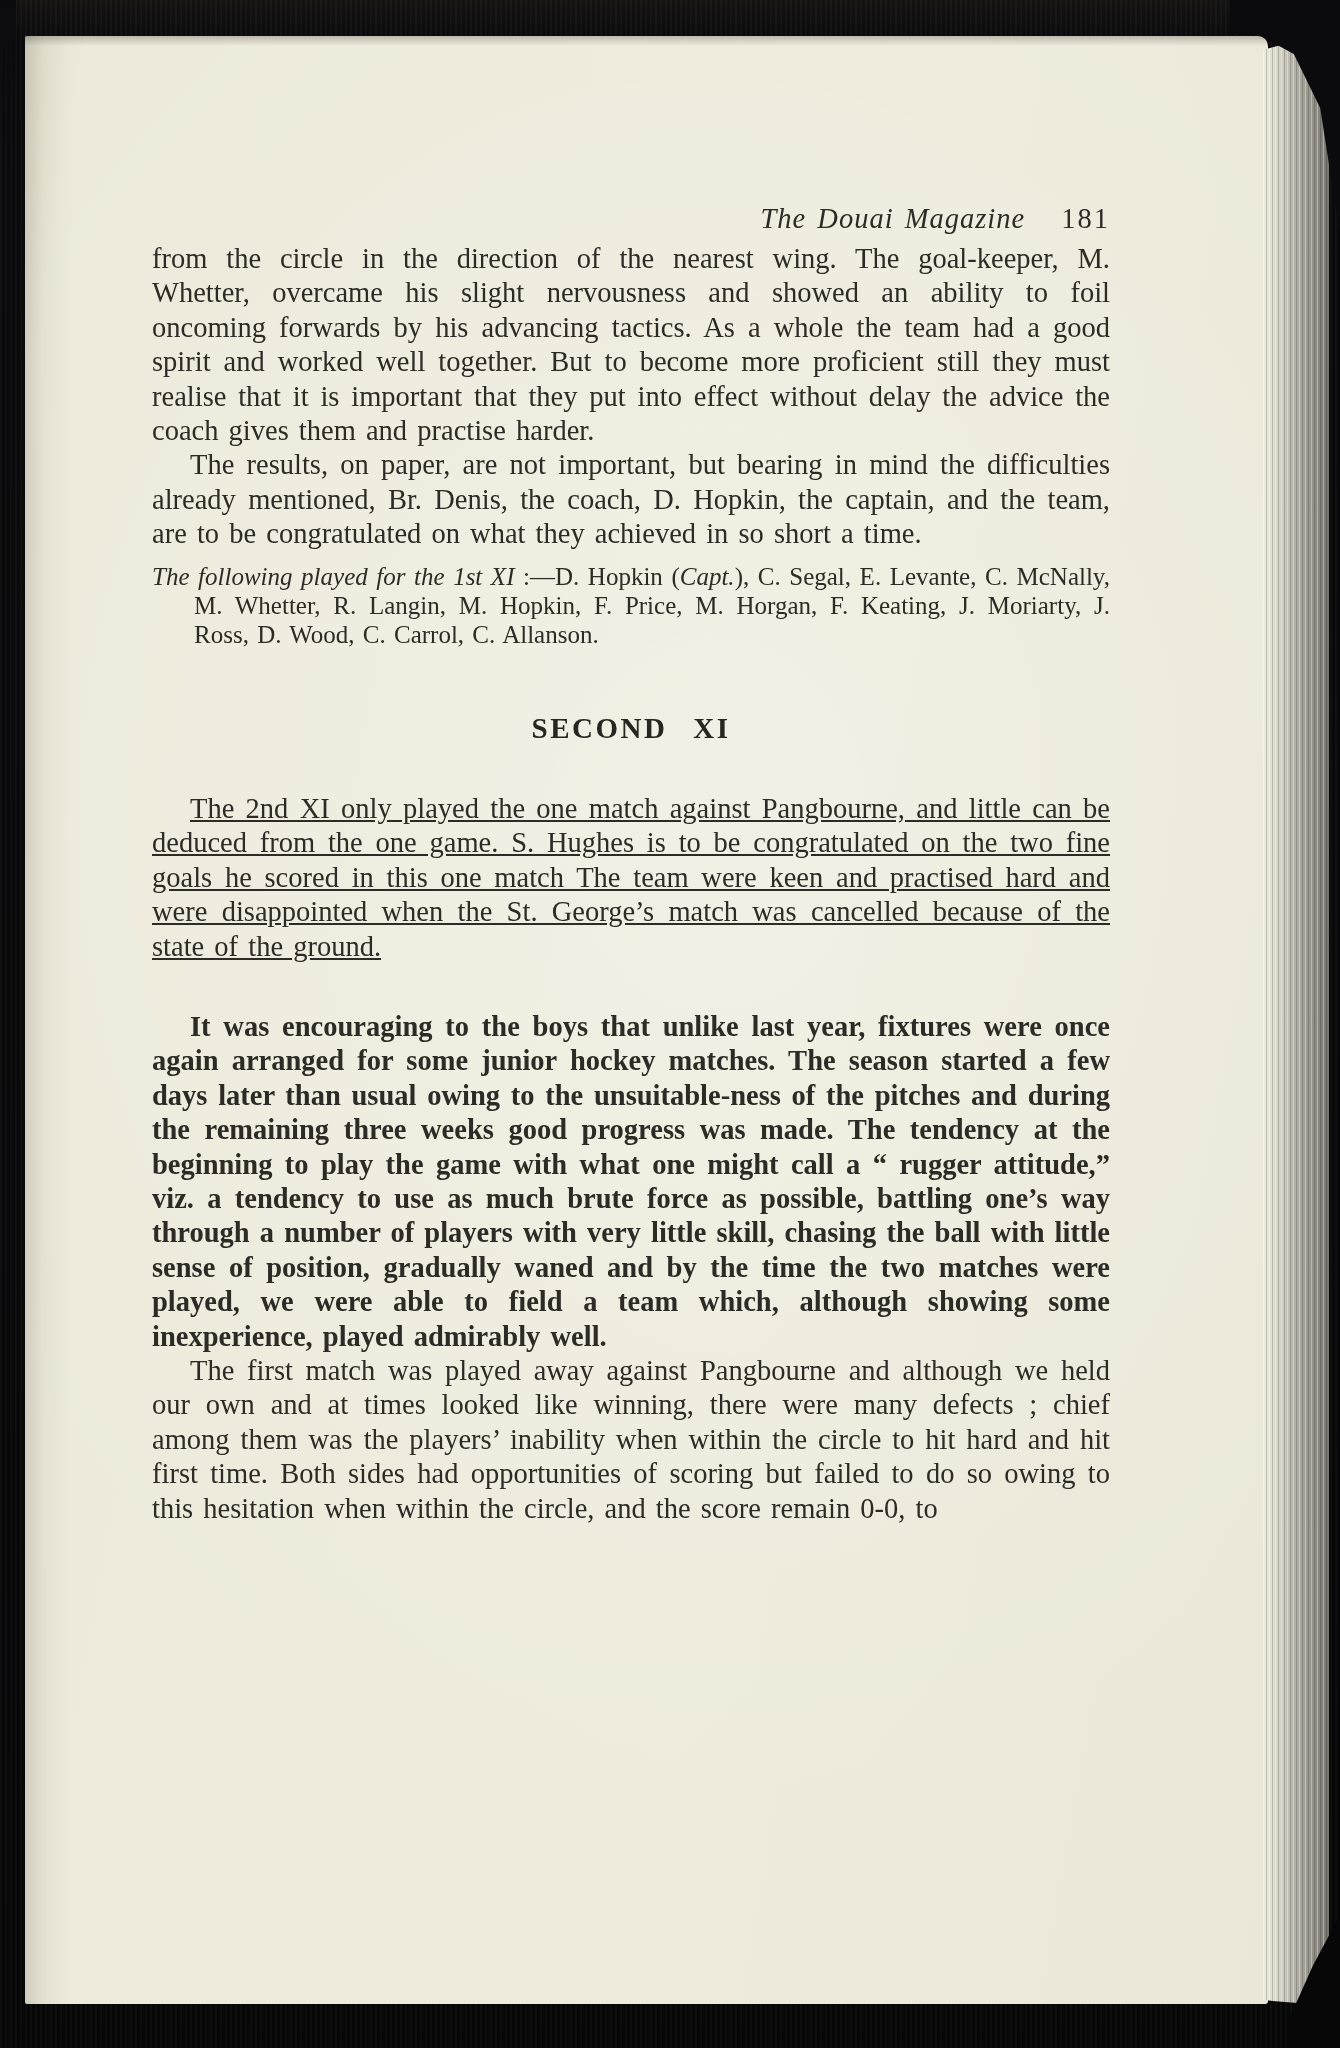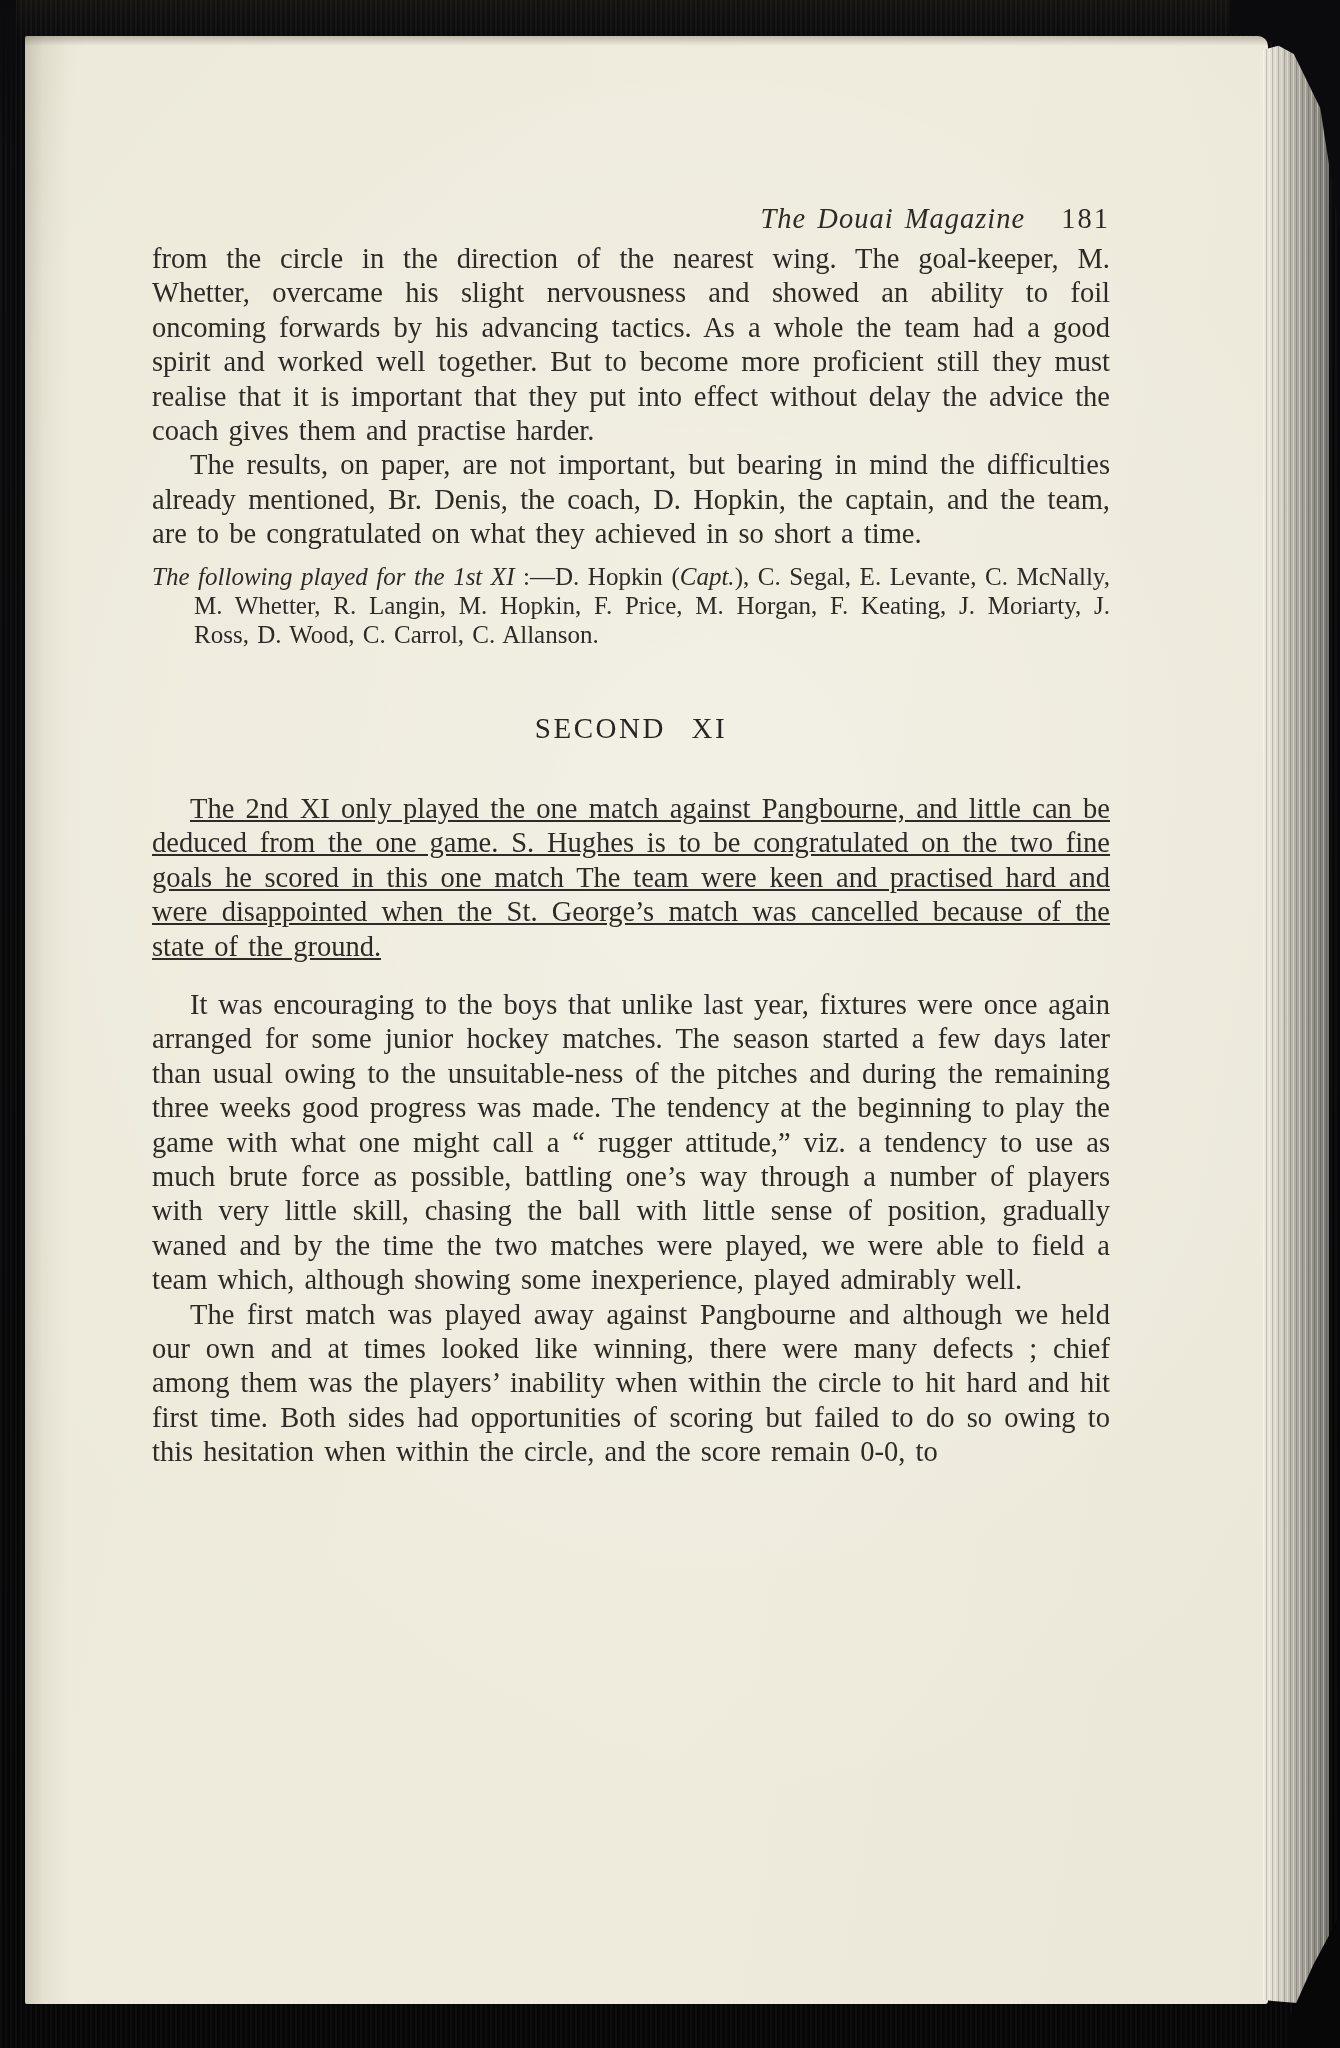--- a/index.html
+++ b/index.html
@@ -70,27 +70,27 @@
   .page-number{margin-left:26px;letter-spacing:2px;}
   p{margin:0;text-align:justify;}
   p.cont{margin-top:5px;font-family:Liberation Serif, serif;}
   p.ind{text-indent:38px;}
   .note{
     margin-top:10px;font-size:25px;line-height:29.4px;
     padding-left:42px;text-indent:-42px;text-align:justify;word-spacing:2px;
   }
   .note .it{font-style:italic;}
   h2.xi-heading{
-    margin:0;text-align:center;font-size:29px;line-height:32px;font-weight:normal;
+    margin:0;text-align:center;font-size:29px;line-height:32px;font-weight:bold;
     letter-spacing:2.5px;word-spacing:16px;color:#292621;
   }
   h2.second{margin-top:62px;}
   p.second-para{margin-top:48px;text-decoration:underline;}
   h2.junior{margin-top:62px;}
-  p.junior-para{margin-top:24px;}
+  p.junior-para{margin-top:46px;font-weight:bold;}
 </style>
 </head>
 <body>
 
 <div class="surround-texture"></div>
 
 <div class="page">
   <div class="gutter-shadow"></div>
   <div class="top-edge-shadow"></div>
 

